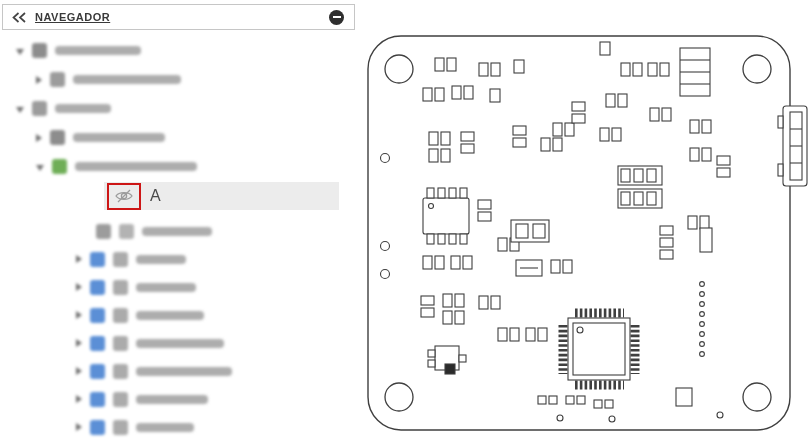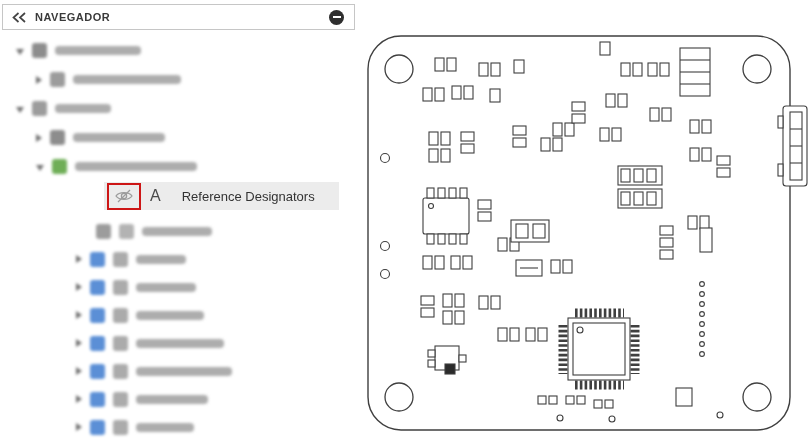--- a/index.html
+++ b/index.html
@@ -4,21 +4,21 @@
 <style>
   html,body{margin:0;padding:0;background:#fff;width:810px;height:444px;overflow:hidden;
     font-family:"Liberation Sans",sans-serif;}
   .app{position:relative;width:810px;height:444px;background:#fff;}
 
   
   .panel{position:absolute;left:0;top:0;width:360px;height:444px;background:#fff;}
   .nav-header{margin:4px 0 0 2px;width:353px;height:26px;border:1px solid #c6c6c6;
     display:flex;align-items:center;background:#fff;box-sizing:border-box;}
   .chevrons{margin-left:9px;display:flex;align-items:center;}
-  .nav-title{font-size:11px;font-weight:700;letter-spacing:.5px;color:#3a3a3a;margin-left:8px;}
+  .nav-title{font-size:11px;font-weight:700;letter-spacing:.5px;color:#3a3a3a;margin-left:8px;text-decoration:underline;}
   .minus-circle{margin-left:auto;margin-right:10px;width:15px;height:15px;border-radius:50%;
     background:#2e2e2e;display:flex;align-items:center;justify-content:center;cursor:pointer;}
   .minus-circle::after{content:"";display:block;width:8px;height:2px;background:#fff;}
 
   
   .tree{margin-top:6px;}
   .trow{height:29px;display:flex;align-items:center;}
   #tree-below .trow{height:28px;}
   .blurwrap{display:flex;align-items:center;filter:blur(1.7px);}
   .arrow{width:0;height:0;margin-right:8px;flex:none;}
@@ -97,21 +97,20 @@
     <div class="hl">
       <div class="hl-bg">
         <span class="eye-box">
           <svg width="20" height="16" viewBox="0 0 20 16">
             <path d="M2 8 C5 3.5 15 3.5 18 8 C15 12.5 5 12.5 2 8 Z" fill="none" stroke="#9c9c9c" stroke-width="1.3"></path>
             <circle cx="10" cy="8" r="2.6" fill="none" stroke="#9c9c9c" stroke-width="1.3"></circle>
             <line x1="4" y1="14" x2="16" y2="2" stroke="#9c9c9c" stroke-width="1.3"></line>
           </svg>
         </span>
         <span class="type-a">A</span>
-        <span class="hl-label">Reference Designators</span>
       </div>
     </div>
 
     <div class="tree" id="tree-below">
         <div class="trow">
           <div class="blurwrap" style="padding-left: 96px;">
             <span class="blob" style="background: rgb(156, 156, 156);"></span>
             <span class="blob" style="background: rgb(179, 179, 179);"></span>
             <span class="bar" style="width: 70px;"></span>
           </div>

